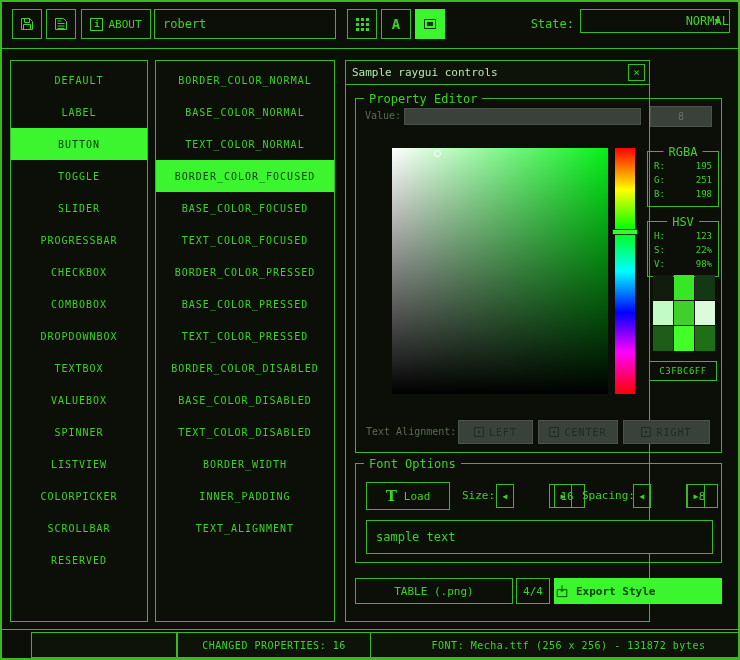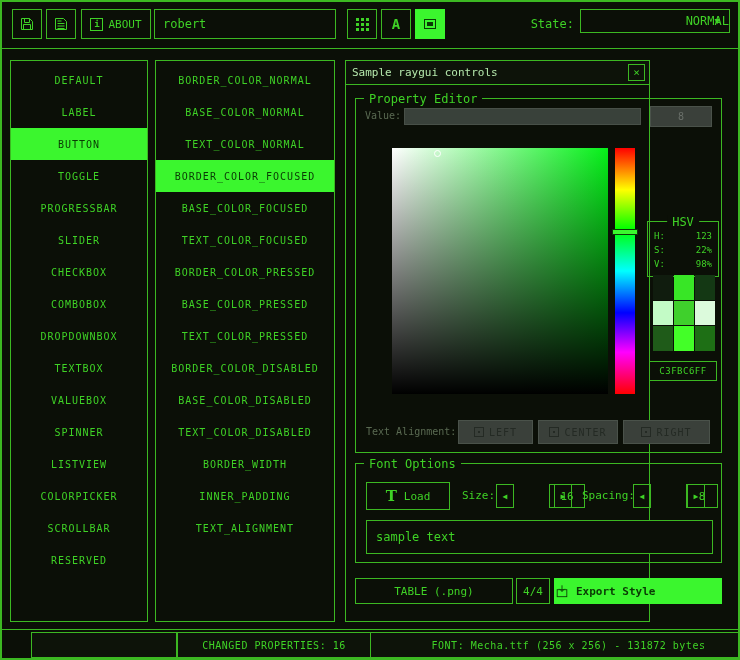--- a/index.html
+++ b/index.html
@@ -287,22 +287,22 @@
     <span class="dd-arrow">▼</span>
   </div>
 
   <div class="divider-top"></div>
 
   <div class="list controls">
     <div class="list-item">DEFAULT</div>
     <div class="list-item">LABEL</div>
     <div class="list-item selected">BUTTON</div>
     <div class="list-item">TOGGLE</div>
+    <div class="list-item">SLIDER</div>
     <div class="list-item">PROGRESSBAR</div>
-    <div class="list-item">SLIDER</div>
     <div class="list-item">CHECKBOX</div>
     <div class="list-item">COMBOBOX</div>
     <div class="list-item">DROPDOWNBOX</div>
     <div class="list-item">TEXTBOX</div>
     <div class="list-item">VALUEBOX</div>
     <div class="list-item">SPINNER</div>
     <div class="list-item">LISTVIEW</div>
     <div class="list-item">COLORPICKER</div>
     <div class="list-item">SCROLLBAR</div>
     <div class="list-item">RESERVED</div>
@@ -341,20 +341,37 @@
       <div class="value-slider"></div>
       <div class="value-box">8</div>
 
       <div class="sv-square">
         <div class="sv-cursor"></div>
       </div>
       <div class="hue-bar">
         <div class="hue-cursor"></div>
       </div>
 
+      <div class="groupbox rgba-box">
+        <span class="gb-label centered">RGBA</span>
+        <div class="cbox-rows">
+          <div class="cbox-row">
+            <span>R:</span>
+            <span>195</span>
+          </div>
+          <div class="cbox-row">
+            <span>G:</span>
+            <span>251</span>
+          </div>
+          <div class="cbox-row">
+            <span>B:</span>
+            <span>198</span>
+          </div>
+        </div>
+      </div>
 
       <div class="groupbox hsv-box">
         <span class="gb-label centered">HSV</span>
         <div class="cbox-rows">
           <div class="cbox-row">
             <span>H:</span>
             <span>123</span>
           </div>
           <div class="cbox-row">
             <span>S:</span>

